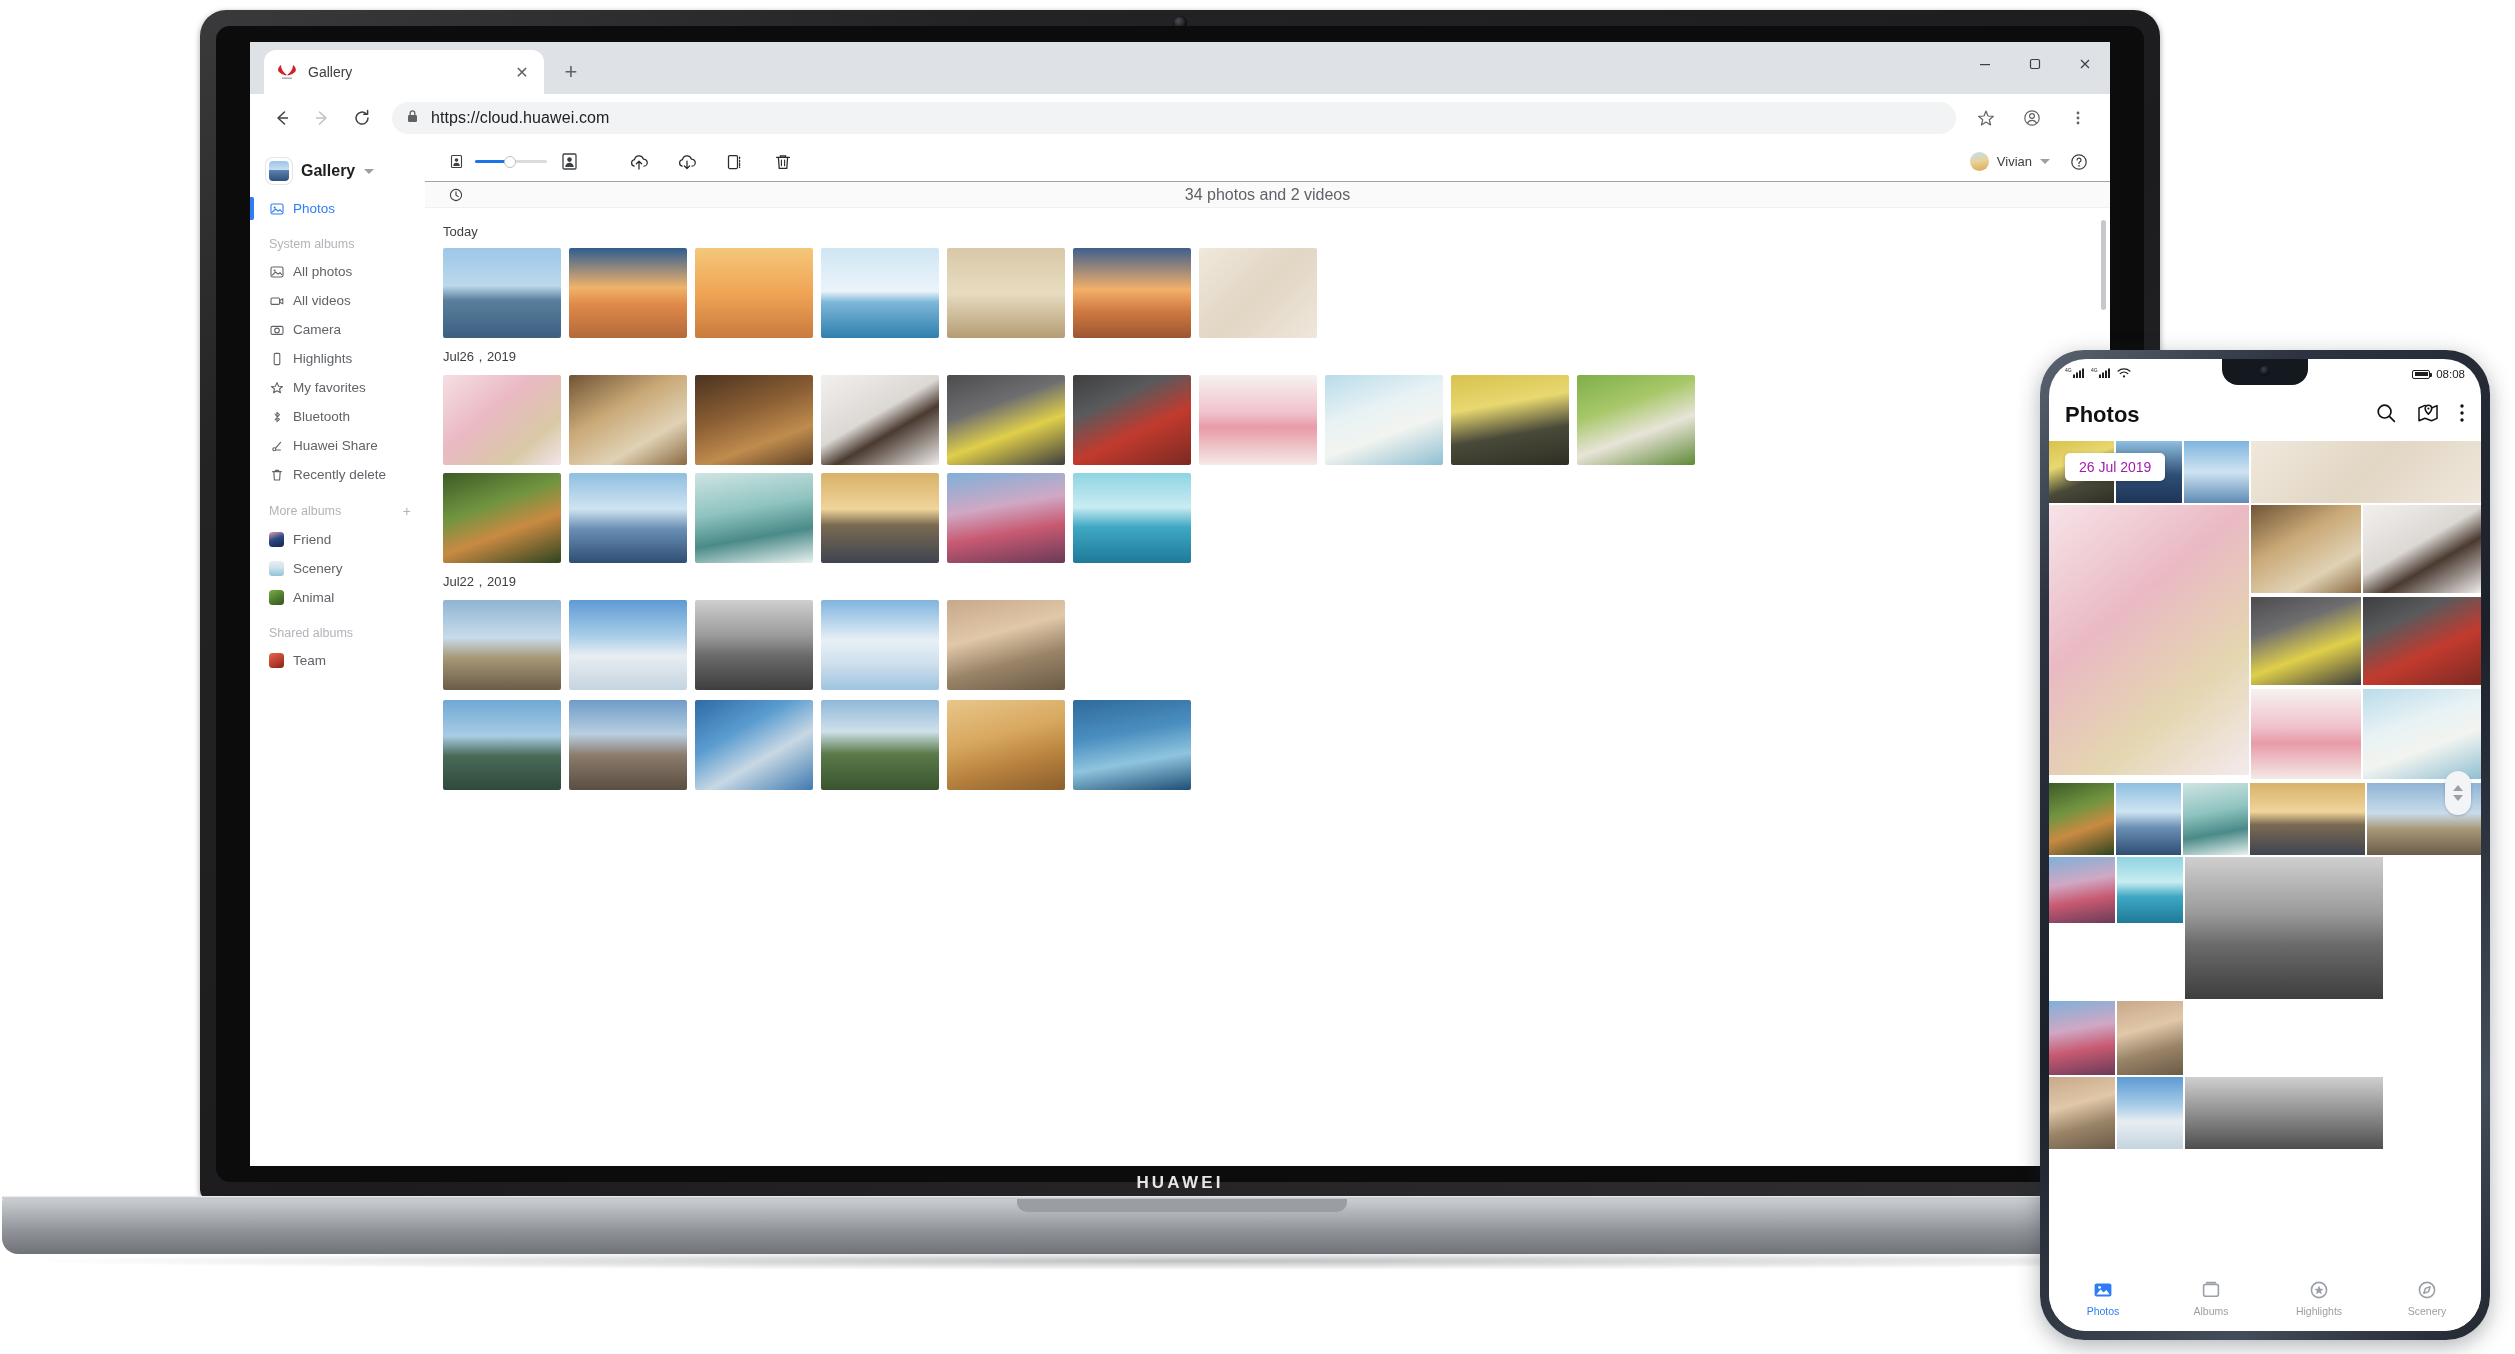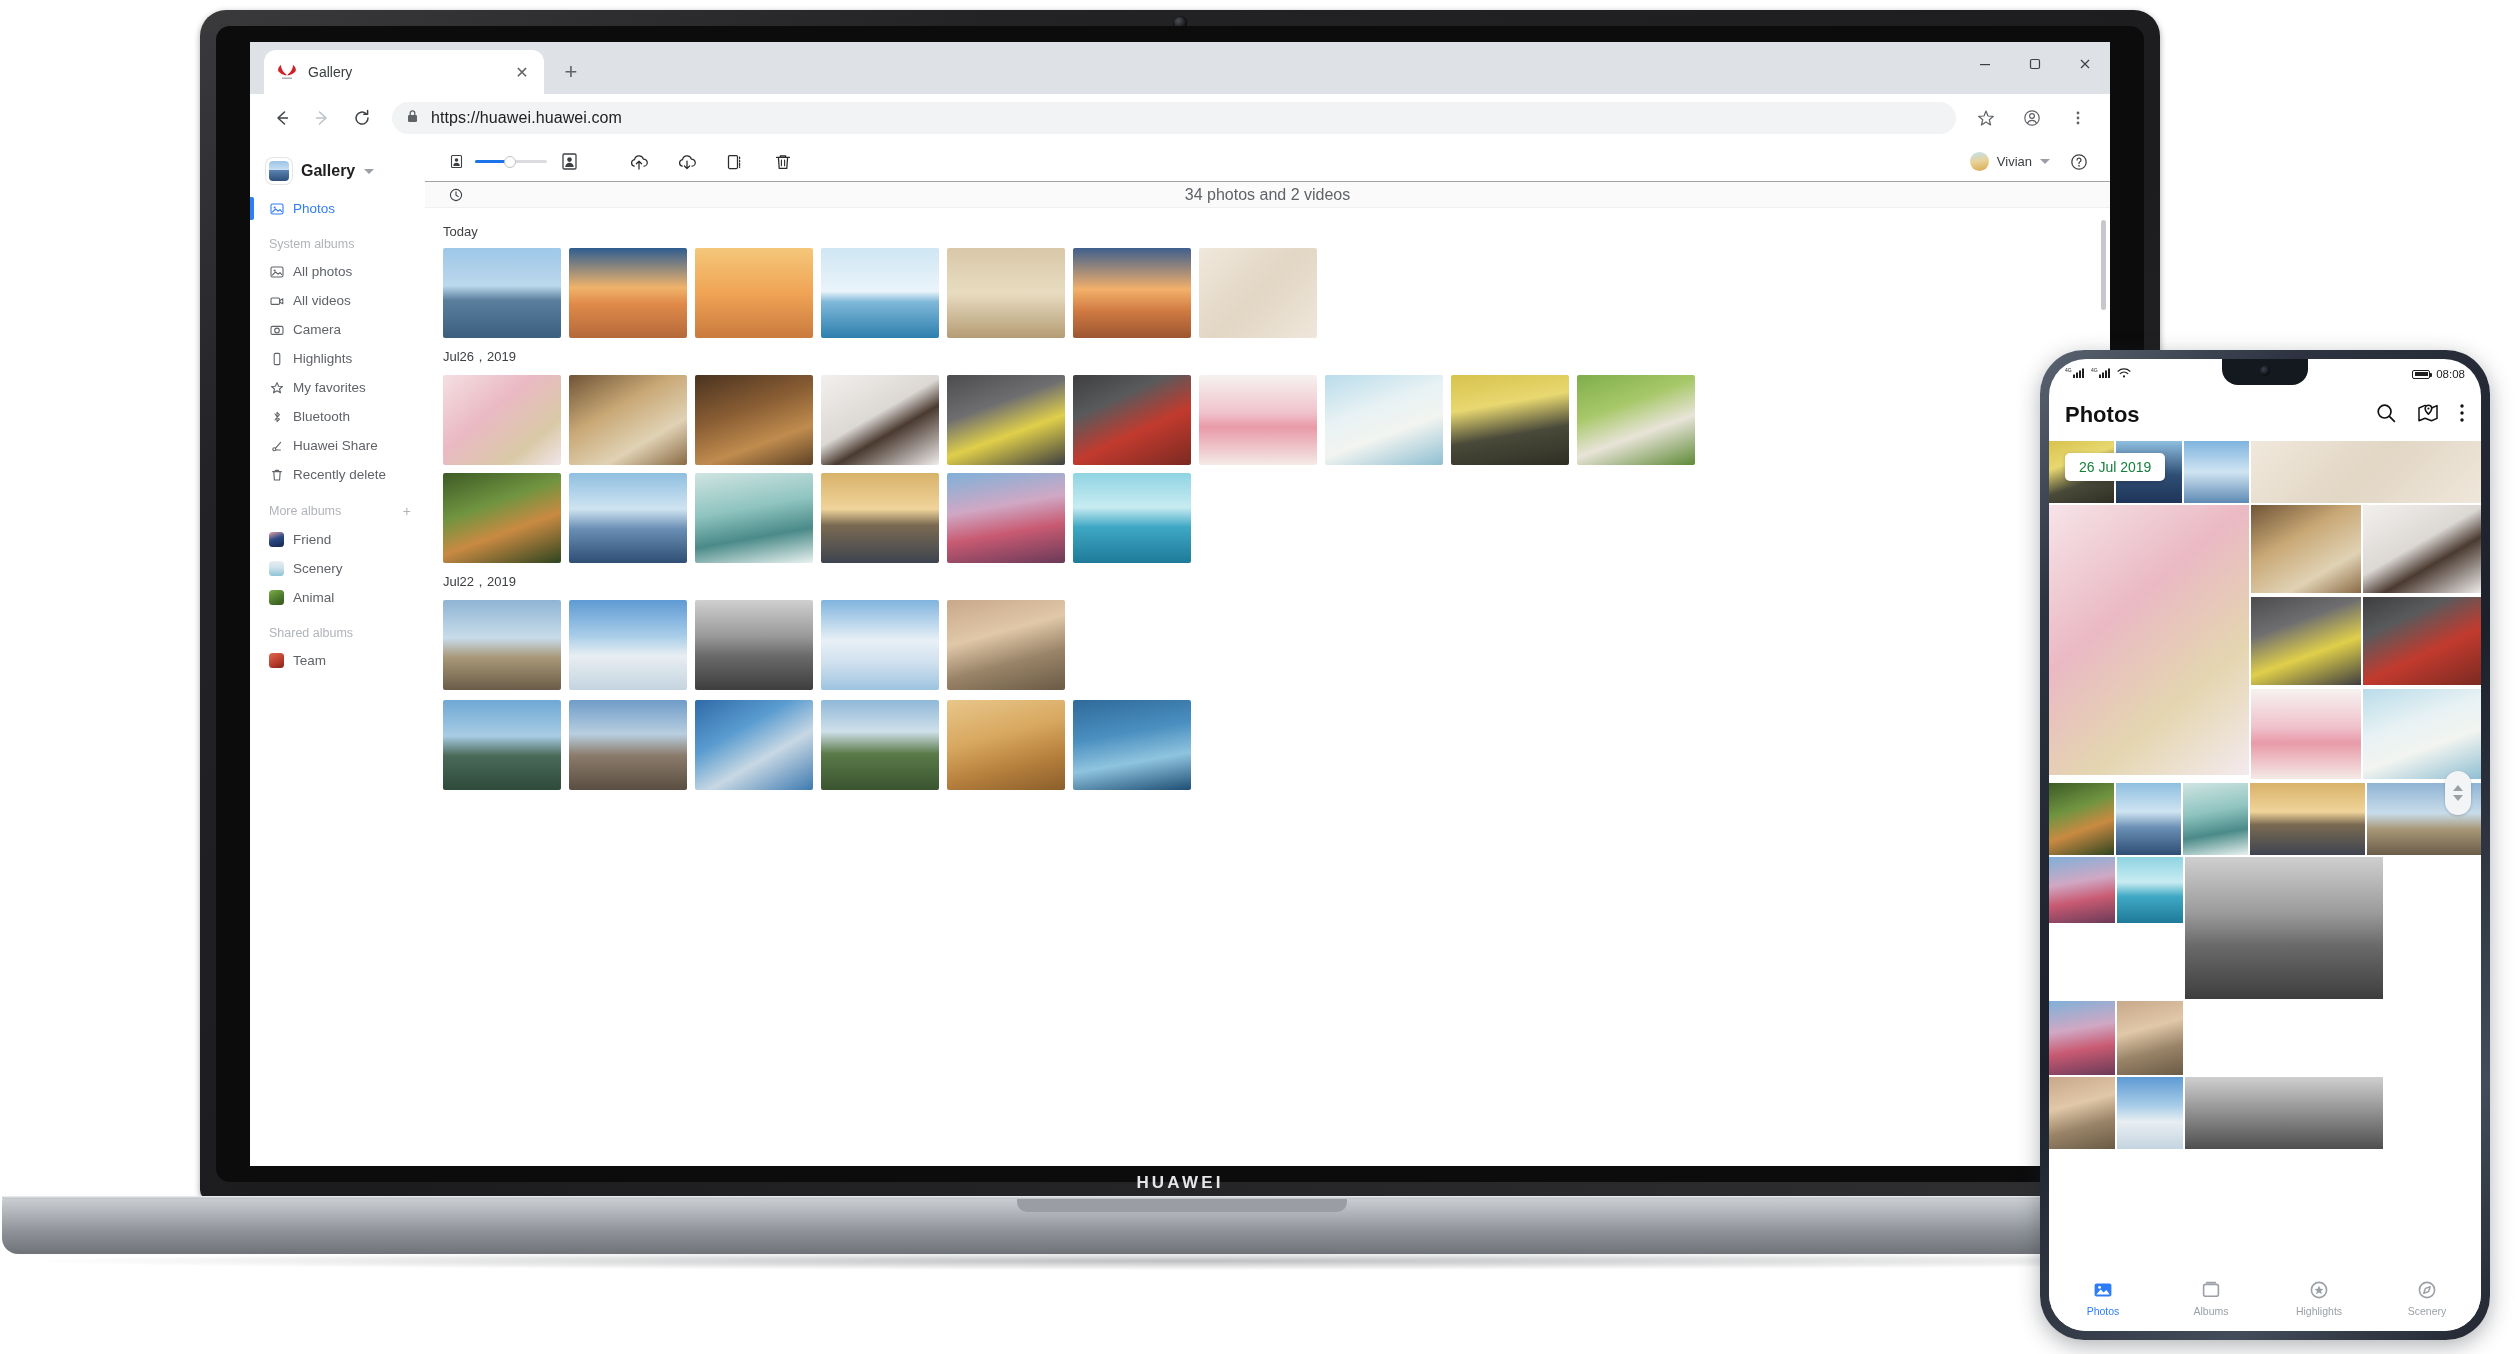--- a/index.html
+++ b/index.html
@@ -151,21 +151,21 @@
   .batt:before{ content:""; position:absolute; inset:1.4px; background:#1f1f1f; }
   .batt:after{ content:""; position:absolute; right:-3px; top:2.5px; width:2px;height:4px;background:#1f1f1f;border-radius:0 1px 1px 0; }
   .pheader { height:52px; display:flex; align-items:center; padding:0 16px; }
   .ptitle { font-size:22px; color:#111; font-weight:bold; }
   .phdr-icons { margin-left:auto; display:flex; align-items:center; gap:20px; color:#111; }
 
   .pgrid { position:absolute; left:0; right:0; top:82px; bottom:72px; overflow:hidden; }
   .prow { display:flex; gap:2px; margin-bottom:2px; }
   .pcell { background-size:cover; background-position:center; }
   .datechip {
-    position:absolute; left:16px; top:12px; background:#fff; color:#15803d;
+    position:absolute; left:16px; top:12px; background:#fff; color:#a21caf;
     font-size:14px; padding:6px 14px; border-radius:5px; box-shadow:0 1px 4px rgba(0,0,0,.18);
   }
   .scrollpill {
     position:absolute; right:10px; top:330px; width:26px;height:44px;
     background:#f3f4f6; border-radius:13px; box-shadow:0 1px 3px rgba(0,0,0,.2);
     display:flex; flex-direction:column; align-items:center; justify-content:center; gap:4px;
   }
   .tri-u { width:0;height:0;border-left:5px solid transparent;border-right:5px solid transparent;border-bottom:6px solid #9aa0a6; }
   .tri-d { width:0;height:0;border-left:5px solid transparent;border-right:5px solid transparent;border-top:6px solid #9aa0a6; }
 
@@ -240,21 +240,21 @@
                 <path d="M15.6 2.4 L15.6 6.2 L11.8 6.2" stroke="#3c4043" stroke-width="1.5" fill="none" stroke-linecap="round" stroke-linejoin="round"></path>
               </svg>
             </div>
             <div class="urlbox">
               <span>
                 <svg width="13" height="14" viewBox="0 0 13 14">
                   <rect x="2" y="6" width="9" height="7" rx="1.2" fill="#5f6368"></rect>
                   <path d="M4.2 6 V4.2 a2.3 2.3 0 0 1 4.6 0 V6" stroke="#5f6368" stroke-width="1.3" fill="none"></path>
                 </svg>
               </span>
-              <span class="url-text">https://huawei.huawei.com</span>
+              <span class="url-text">https://cloud.huawei.com</span>
             </div>
             <div class="omni-right">
               <div class="navbtn">
                 <svg width="18" height="18" viewBox="0 0 18 18">
                     <path d="M9 2 L11 7 L16.4 7.3 L12.3 10.8 L13.6 16 L9 13.1 L4.4 16 L5.7 10.8 L1.6 7.3 L7 7 Z" fill="none" stroke="#5f6368" stroke-width="1.2" stroke-linejoin="round"></path>
                   </svg>
               </div>
               <div class="navbtn">
                 <svg width="18" height="18" viewBox="0 0 18 18">
                     <circle cx="9" cy="9" r="7.2" fill="none" stroke="#5f6368" stroke-width="1.2"></circle>

